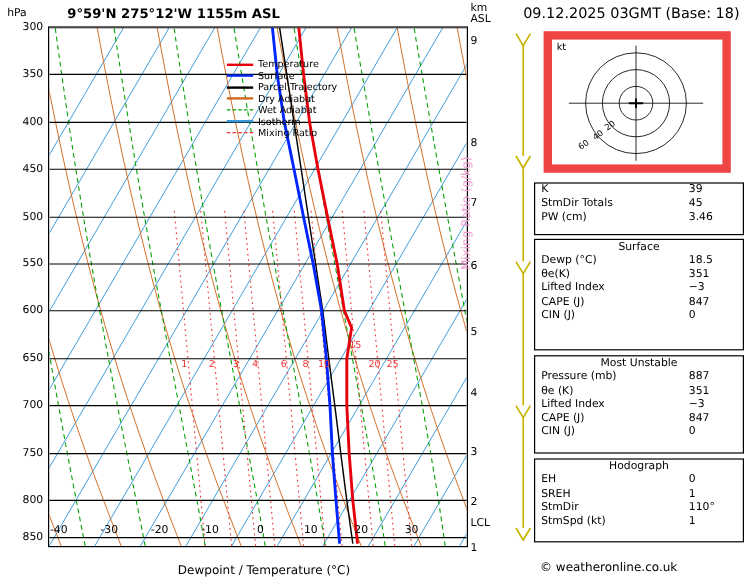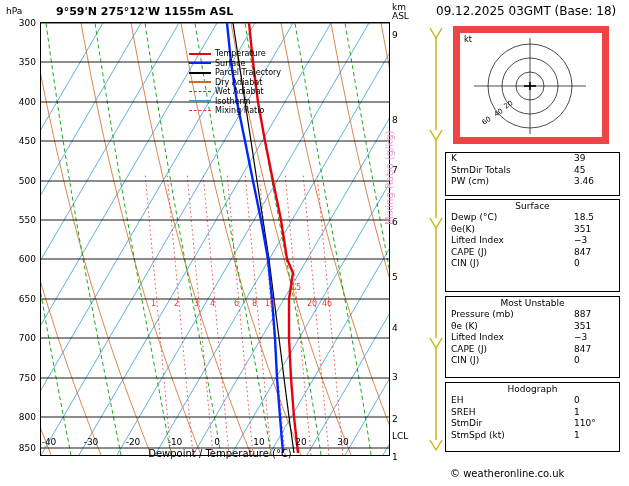--- a/index.html
+++ b/index.html
@@ -8,21 +8,21 @@
   #root{position:relative;width:629px;height:392px;}
 
   
   #skew{position:absolute;left:0;top:0;width:420px;height:486px;}
   #plotframe{position:absolute;left:40px;top:22px;width:350px;height:434px;border:1px solid #000;box-sizing:border-box;overflow:hidden;background:#fff;}
   #plotsvg{position:absolute;left:0;top:0;}
 
   .hpa-label{position:absolute;left:2px;font-size:9px;color:#000;text-align:right;width:34px;}
   .km-label{position:absolute;left:392px;font-size:9px;color:#000;}
   .xtick{position:absolute;top:437px;font-size:9px;color:#000;text-align:center;width:30px;}
-  #xaxis-title{position:absolute;left:60px;top:448px;width:320px;text-align:center;font-size:10px;color:#000;}
+  #xaxis-title{position:absolute;left:60px;top:470px;width:320px;text-align:center;font-size:10px;color:#000;}
   #hpa-head{position:absolute;left:6px;top:6px;font-size:9px;color:#000;}
   #km-head{position:absolute;left:392px;top:3px;font-size:9px;color:#000;line-height:9px;}
   #station-title{position:absolute;left:56px;top:5px;font-size:11px;font-weight:bold;color:#000;}
   #lcl-label{position:absolute;left:392px;top:431px;font-size:9px;color:#000;}
   #mixing-axis-label{position:absolute;left:384px;top:225px;font-size:10px;color:#f09ad0;transform:rotate(-90deg);transform-origin:left top;white-space:nowrap;}
 
   
   #legend{position:absolute;left:148px;top:26px;font-size:8px;color:#000;line-height:9.5px;}
   #legend .row{display:flex;align-items:center;height:9.5px;}
   #legend .sw{width:22px;height:0;border-top-width:2px;border-top-style:solid;margin-right:4px;}
@@ -140,21 +140,21 @@
 
       <div class="mrnum" style="left:110px;top:276px">1</div>
       <div class="mrnum" style="left:133px;top:276px">2</div>
       <div class="mrnum" style="left:153px;top:276px">3</div>
       <div class="mrnum" style="left:169px;top:276px">4</div>
       <div class="mrnum" style="left:193px;top:276px">6</div>
       <div class="mrnum" style="left:211px;top:276px">8</div>
       <div class="mrnum" style="left:224px;top:276px">10</div>
       <div class="mrnum" style="left:250px;top:260px">15</div>
       <div class="mrnum" style="left:266px;top:276px">20</div>
-      <div class="mrnum" style="left:281px;top:276px">46</div>
+      <div class="mrnum" style="left:281px;top:276px">25</div>
 
       <div id="legend">
         <div class="row">
           <span class="sw" style="border-top-color:#e8000d"></span>
           <span class="lbl">Temperature</span>
         </div>
         <div class="row">
           <span class="sw" style="border-top-color:#0026ff"></span>
           <span class="lbl">Surface</span>
         </div>

